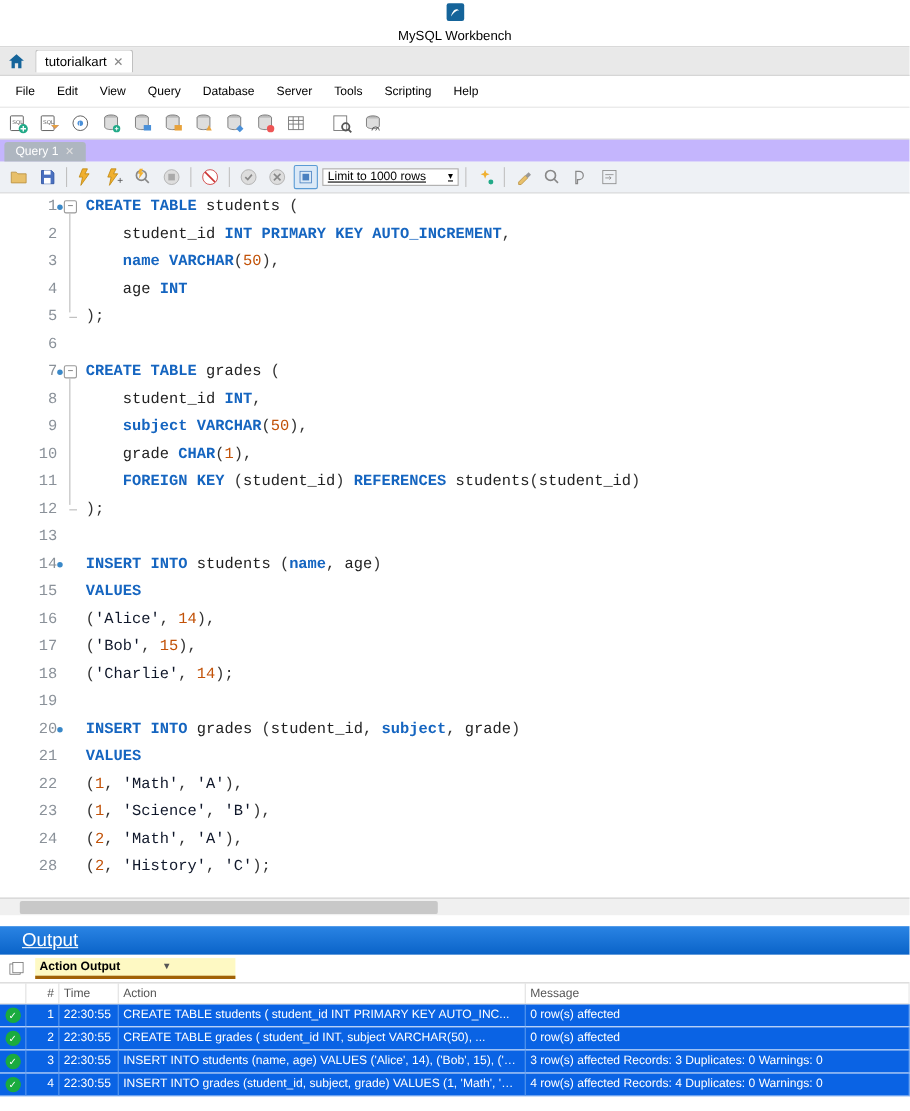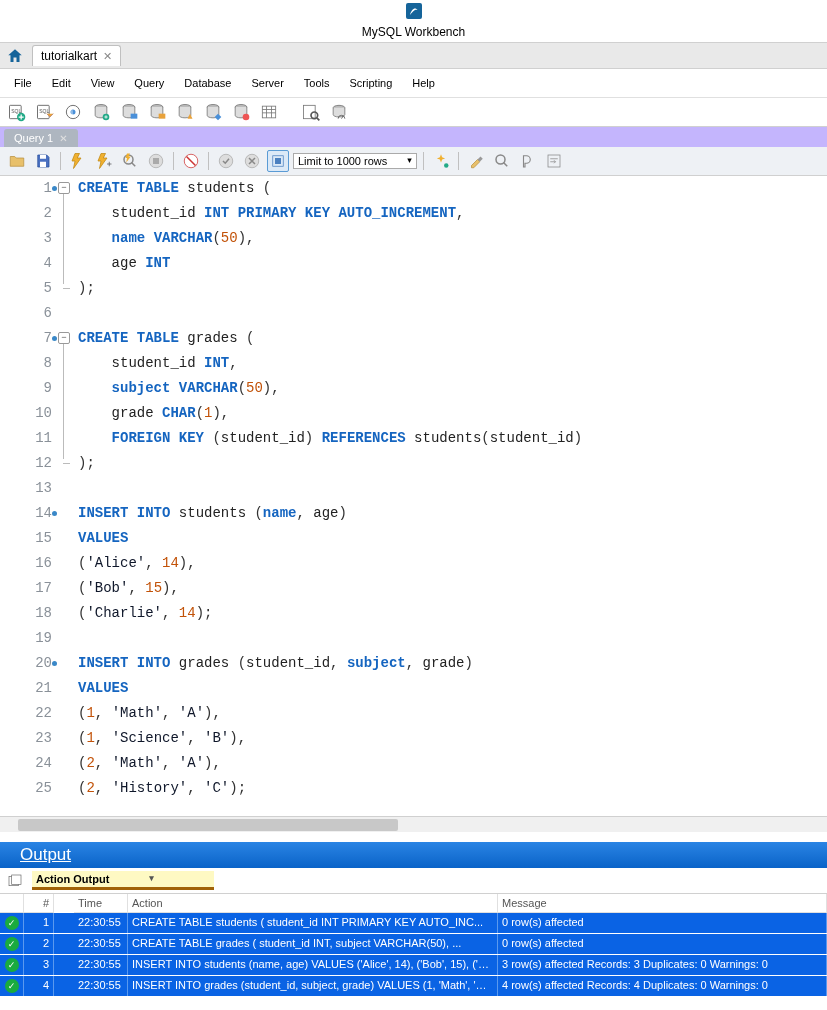--- a/index.html
+++ b/index.html
@@ -18,21 +18,21 @@
 .toolbar-main { background: #fff; padding: 3px 6px; display: flex; gap: 6px; align-items: center; border-bottom: 1px solid #d0d0d0; }
 .tb-ico { width: 22px; height: 22px; display: inline-flex; align-items: center; justify-content: center; cursor: pointer; }
 .tb-ico svg { width: 20px; height: 20px; }
 .query-tabs { background: #c4b5fd; display: flex; align-items: center; padding: 0 4px; }
 .query-tab { background: #aeb6c0; color: #fff; padding: 3px 10px; font-size: 11px; display: flex; align-items: center; gap: 6px; border-radius: 3px 3px 0 0; margin-top: 2px;}
 .query-tab .close { color: #e0e0e0; font-size: 10px; cursor: pointer; }
 .editor-toolbar { background: #eef1f5; padding: 3px 6px; display: flex; gap: 4px; align-items: center; border-bottom: 1px solid #d0d0d0; }
 .et-ico { width: 22px; height: 22px; display: inline-flex; align-items: center; justify-content: center; cursor: pointer; border-radius: 2px; }
 .et-ico svg { width: 18px; height: 18px; }
 .et-sep { width: 1px; height: 18px; background: #c0c0c0; margin: 0 2px; }
-.limit-sel { font-size: 11px; padding: 1px 4px; border: 1px solid #aaa; background: #fff; cursor: pointer; display: flex; align-items: flex-start; gap: 20px; }
+.limit-sel { font-size: 11px; padding: 1px 4px; border: 1px solid #aaa; background: #fff; cursor: pointer; display: flex; align-items: flex-start; gap: 20px; text-decoration: underline; }
 .limit-sel .caret { font-size: 9px; }
 .editor-area { flex: 0 0 auto; background: #fff; display: flex; font-family: Consolas, "Courier New", monospace; font-size: 14px; line-height: 25px; height: 640px; overflow: hidden; }
 .gutter { width: 58px; background: #fff; color: #8a9199; text-align: right; padding-right: 6px; user-select: none; }
 .gutter .ln { height: 25px; position: relative; }
 .gutter .dot { position: absolute; left: 52px; top: 10px; width: 5px; height: 5px; background: #3a88c8; border-radius: 50%; }
 .fold-col { width: 16px; background: #fff; position: relative; }
 .fold-mark { position: absolute; left: 0; width: 12px; height: 12px; border: 1px solid #999; border-radius: 2px; background: #fff; display: flex; align-items: center; justify-content: center; font-size: 9px; color: #555; cursor: pointer; }
 .fold-line { position: absolute; left: 5px; width: 1px; background: #bbb; }
 .fold-end { position: absolute; left: 5px; width: 7px; height: 1px; background: #bbb; }
 .code { flex: 1; padding-left: 4px; white-space: pre; color: #222; }
@@ -50,21 +50,21 @@
 .out-ico { width: 18px; height: 18px; display: inline-flex; align-items: center; justify-content: center; cursor: pointer; }
 .out-sel { font-size: 11px; border: none; background: #fef9c3; padding: 2px 60px 2px 4px; cursor: pointer; border-bottom: 3px solid #a16207; font-weight: bold;}
 .output-grid { font-size: 11px; }
 .og-head { display: flex; color: #555; }
 .og-head > div { padding: 3px 4px; border-right: 1px solid #e0e0e0; border-bottom: 1px solid #e0e0e0; }
 .og-row { display: flex; background: #0a63e4; color: #fff; border-bottom: 1px solid #fff; }
 .og-row > div { padding: 3px 4px; border-right: 1px solid #5a99ee; overflow: hidden; white-space: nowrap; text-overflow: ellipsis; }
 .col-status { width: 24px; flex: 0 0 24px; display:flex; align-items:center; justify-content:center;}
 .col-status-h { width: 24px; flex: 0 0 24px; }
 .col-num { width: 30px; flex: 0 0 30px; text-align: right; }
-.col-time { width: 54px; flex: 0 0 54px; margin-left: 20px; }
+.col-time { width: 54px; flex: 0 0 54px; }
 .col-action { width: 370px; flex: 0 0 370px; }
 .col-msg { flex: 1; }
 .check-badge { width: 14px; height: 14px; background: #1aab3e; border-radius: 50%; display: inline-flex; align-items: center; justify-content: center; color: #fff; font-size: 9px; }
 </style>
 </head>
 <body>
 
 <div class="title-bar">
   <span class="app-icon">
     <svg viewBox="0 0 24 24">
@@ -316,21 +316,21 @@
       <div class="ln">15</div>
       <div class="ln">16</div>
       <div class="ln">17</div>
       <div class="ln">18</div>
       <div class="ln">19</div>
       <div class="ln">20<span class="dot"></span></div>
       <div class="ln">21</div>
       <div class="ln">22</div>
       <div class="ln">23</div>
       <div class="ln">24</div>
-      <div class="ln">25</div>
+      <div class="ln">28</div>
     </div>
   <div class="fold-col" id="foldcol">
       <div class="fold-mark" style="top: 6px;">−</div>
       <div class="fold-line" style="top: 18px; height: 90px;"></div>
       <div class="fold-end" style="top: 112px;"></div>
       <div class="fold-mark" style="top: 156px;">−</div>
       <div class="fold-line" style="top: 168px; height: 115px;"></div>
       <div class="fold-end" style="top: 287px;"></div>
     </div>
   <div class="code" id="code"><div class="line"><span class="kw">CREATE TABLE</span><span class="id"> students </span><span class="op">(</span></div><div class="line"><span class="id">    student_id </span><span class="type">INT PRIMARY KEY AUTO_INCREMENT</span><span class="op">,</span></div><div class="line"><span class="id">    </span><span class="kw">name</span><span class="id"> </span><span class="type">VARCHAR</span><span class="op">(</span><span class="num">50</span><span class="op">),</span></div><div class="line"><span class="id">    age </span><span class="type">INT</span></div><div class="line"><span class="op">);</span></div><div class="line"><span class="id"></span></div><div class="line"><span class="kw">CREATE TABLE</span><span class="id"> grades </span><span class="op">(</span></div><div class="line"><span class="id">    student_id </span><span class="type">INT</span><span class="op">,</span></div><div class="line"><span class="id">    </span><span class="kw">subject</span><span class="id"> </span><span class="type">VARCHAR</span><span class="op">(</span><span class="num">50</span><span class="op">),</span></div><div class="line"><span class="id">    grade </span><span class="type">CHAR</span><span class="op">(</span><span class="num">1</span><span class="op">),</span></div><div class="line"><span class="id">    </span><span class="kw">FOREIGN KEY</span><span class="id"> </span><span class="op">(</span><span class="id">student_id</span><span class="op">)</span><span class="id"> </span><span class="kw">REFERENCES</span><span class="id"> students</span><span class="op">(</span><span class="id">student_id</span><span class="op">)</span></div><div class="line"><span class="op">);</span></div><div class="line"><span class="id"></span></div><div class="line"><span class="kw">INSERT INTO</span><span class="id"> students </span><span class="op">(</span><span class="kw">name</span><span class="op">,</span><span class="id"> age</span><span class="op">)</span></div><div class="line"><span class="kw">VALUES</span></div><div class="line"><span class="op">(</span><span class="str">'Alice'</span><span class="op">, </span><span class="num">14</span><span class="op">),</span></div><div class="line"><span class="op">(</span><span class="str">'Bob'</span><span class="op">, </span><span class="num">15</span><span class="op">),</span></div><div class="line"><span class="op">(</span><span class="str">'Charlie'</span><span class="op">, </span><span class="num">14</span><span class="op">);</span></div><div class="line"><span class="id"></span></div><div class="line"><span class="kw">INSERT INTO</span><span class="id"> grades </span><span class="op">(</span><span class="id">student_id</span><span class="op">, </span><span class="kw">subject</span><span class="op">,</span><span class="id"> grade</span><span class="op">)</span></div><div class="line"><span class="kw">VALUES</span></div><div class="line"><span class="op">(</span><span class="num">1</span><span class="op">, </span><span class="str">'Math'</span><span class="op">, </span><span class="str">'A'</span><span class="op">),</span></div><div class="line"><span class="op">(</span><span class="num">1</span><span class="op">, </span><span class="str">'Science'</span><span class="op">, </span><span class="str">'B'</span><span class="op">),</span></div><div class="line"><span class="op">(</span><span class="num">2</span><span class="op">, </span><span class="str">'Math'</span><span class="op">, </span><span class="str">'A'</span><span class="op">),</span></div><div class="line"><span class="op">(</span><span class="num">2</span><span class="op">, </span><span class="str">'History'</span><span class="op">, </span><span class="str">'C'</span><span class="op">);</span></div></div>

